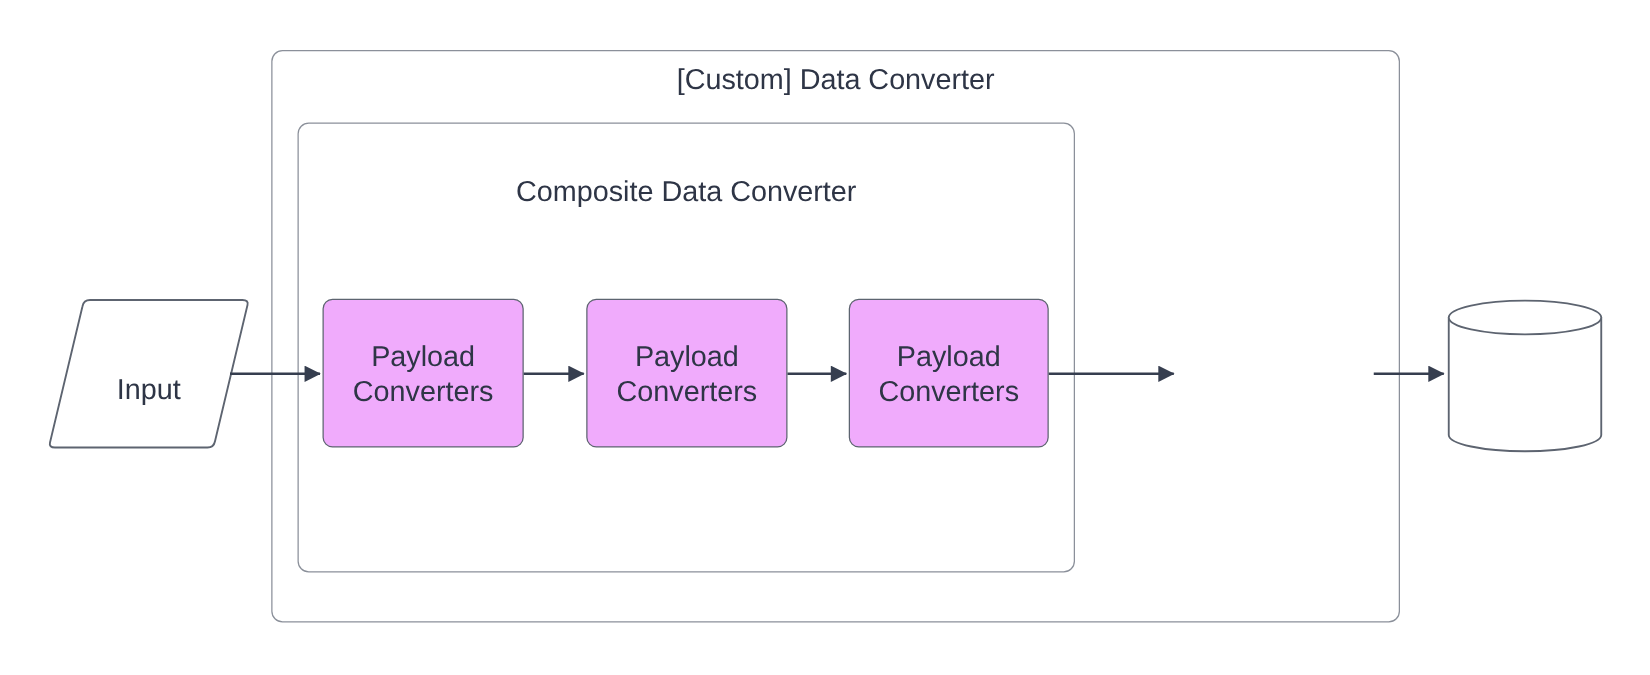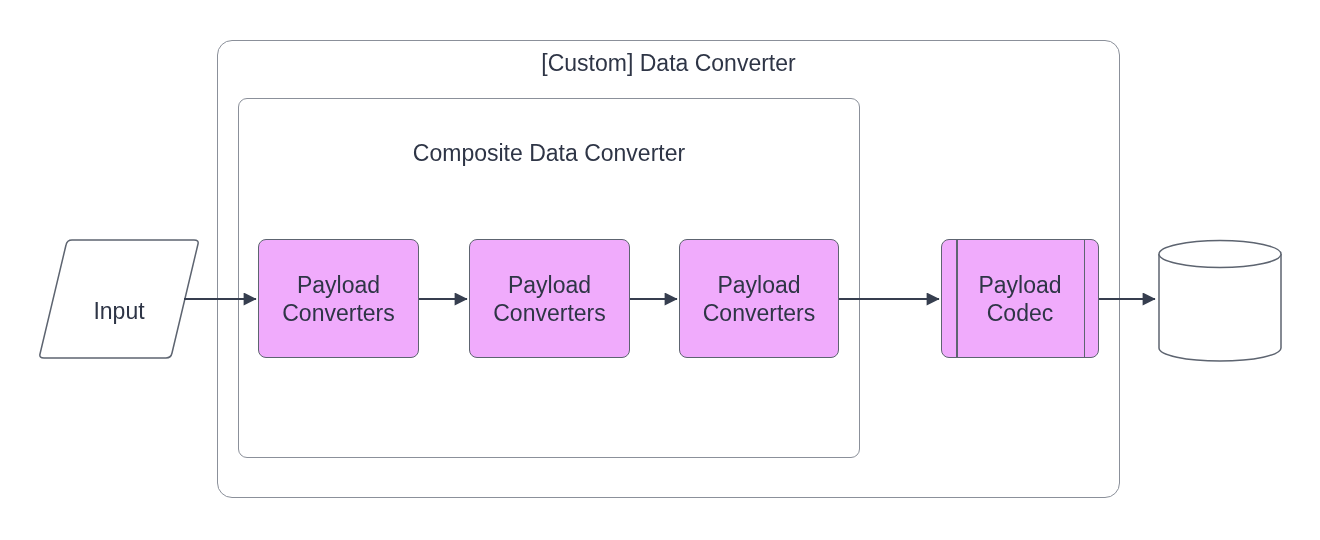--- a/index.html
+++ b/index.html
@@ -69,21 +69,21 @@
     left: 0; top: 0;
     width: 1320px; height: 540px;
     pointer-events: none;
   }
 </style>
 </head>
 <body>
 
 <div class="canvas">
 
-  <div class="container-frame" style="left:217px; top:40px; width:903px; height:458px;border-radius:15px;">
+  <div class="container-frame" style="left:217px; top:40px; width:903px; height:458px;">
     <div class="container-title" style="top:8px;">[Custom] Data Converter</div>
   </div>
 
   <div class="container-frame" style="left:238px; top:98px; width:622px; height:360px;">
     <div class="container-title" style="top:40px;">Composite Data Converter</div>
   </div>
 
   <svg class="shape-svg" style="left:38px; top:238px;" width="164" height="122" viewBox="0 0 164 122">
     <path d="M 34 2 L 156 2 Q 161 2 160 6 L 134 115 Q 133 120 128 120 L 6 120 Q 1 120 2 116 L 28 7 Q 29 2 34 2 Z" fill="#ffffff" stroke="#5d6470" stroke-width="1.5" stroke-linejoin="round"></path>
   </svg>
@@ -94,25 +94,20 @@
   </div>
 
   <div class="node-box" style="left:469px; top:239px; width:161px; height:119px;">
     <span>Payload Converters</span>
   </div>
 
   <div class="node-box" style="left:679px; top:239px; width:160px; height:119px;">
     <span>Payload Converters</span>
   </div>
 
-  <div class="node-box codec-box" style="left:941px; top:239px; width:158px; height:119px;">
-    <div class="codec-line left"></div>
-    <div class="codec-line right"></div>
-    <span>Payload Codec</span>
-  </div>
 
   <svg class="shape-svg" style="left:1157px; top:238px;" width="128" height="126" viewBox="0 0 128 126">
     <path d="M 2 16 L 2 110 A 61 13 0 0 0 124 110 L 124 16" fill="#ffffff" stroke="#5d6470" stroke-width="1.5"></path>
     <ellipse cx="63" cy="16" rx="61" ry="13.5" fill="#ffffff" stroke="#5d6470" stroke-width="1.5"></ellipse>
   </svg>
 
   <svg class="arrow-layer" viewBox="0 0 1320 540">
     <defs>
       <marker id="arrowhead" viewBox="0 0 10 10" refX="9.5" refY="5" markerWidth="7" markerHeight="6.5" orient="auto-start-reverse">
         <path d="M 0 0 L 10 5 L 0 10 Z" fill="#363e4f"></path>

